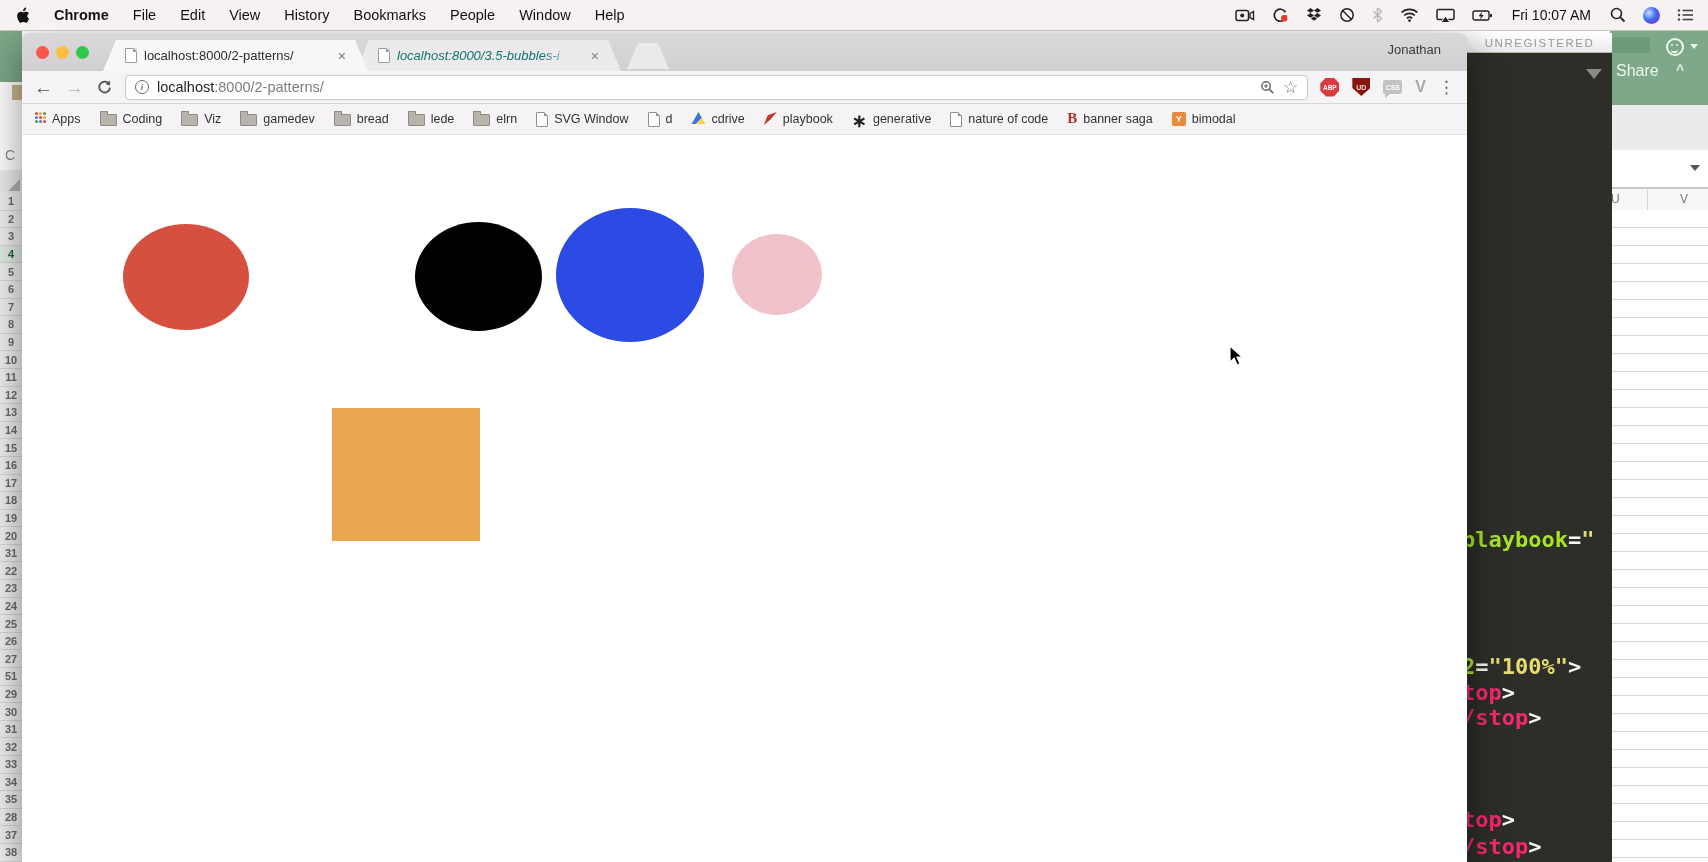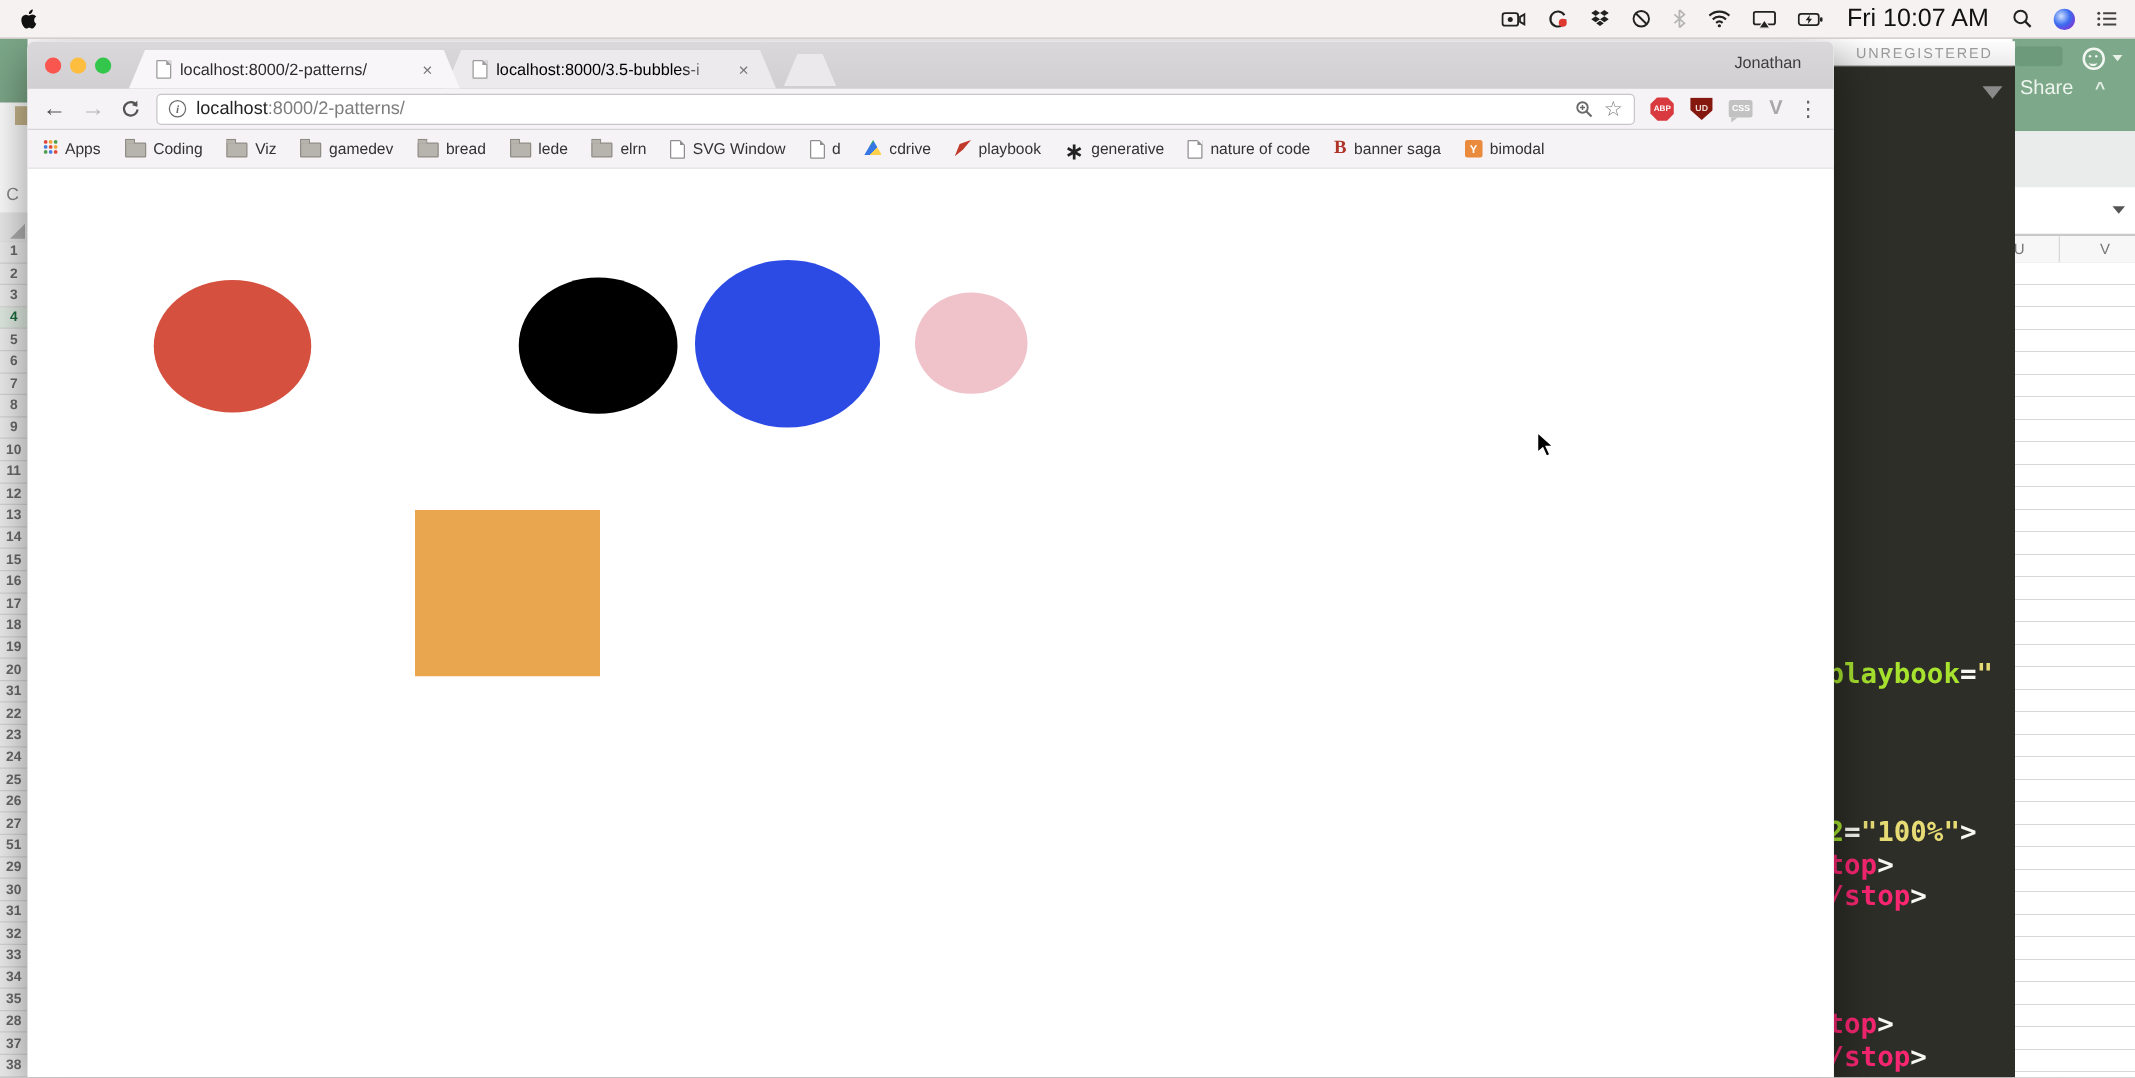--- a/index.html
+++ b/index.html
@@ -6,21 +6,21 @@
   .screen{position:relative;width:1708px;height:862px;overflow:hidden;background:#fff;}
 
   
   .menubar{position:absolute;left:0;top:0;width:1708px;height:30px;background:#f7f2f2;
     border-bottom:1px solid #c9c4c4;display:flex;align-items:center;z-index:40;}
   .menubar-left{display:flex;align-items:center;gap:24px;padding-left:16px;}
   .menu-item{font-size:14.5px;color:#111;}
   .menu-item.bold{font-weight:bold;}
   .menubar-right{margin-left:auto;display:flex;align-items:center;gap:17px;padding-right:14px;}
   .mi{display:flex;align-items:center;justify-content:center;}
-  .clock{font-size:20px;color:#111;margin:0 2px;}
+  .clock{font-size:14px;color:#111;margin:0 2px;}
   .siri-orb{width:17px;height:17px;border-radius:50%;
     background:radial-gradient(circle at 35% 35%, #cfe0ff, #3b6cf0 45%, #7a3bd8 78%, #1b2a6b);}
 
   
   .sheets-left-green{position:absolute;left:0;top:30px;width:22px;height:52px;background:#7da889;z-index:1;}
   .sheets-left-tan{position:absolute;left:12px;top:85px;width:10px;height:15px;background:#c8b78c;z-index:1;}
   .sheets-name-frag{position:absolute;left:5px;top:147px;font-size:14px;color:#8a8a8a;z-index:1;}
   .sheets-corner{position:absolute;left:0;top:170px;width:22px;height:23px;background:#ececec;
     border-bottom:1px solid #c4c4c4;border-right:1px solid #c4c4c4;z-index:1;}
   .sheets-corner::after{content:"";position:absolute;right:2px;bottom:2px;width:0;height:0;
@@ -70,23 +70,23 @@
   .lights{position:absolute;left:14px;top:13px;display:flex;gap:7px;}
   .light{width:13px;height:13px;border-radius:50%;}
   .light.red{background:#f9564f;}.light.yellow{background:#fdbe40;}.light.green{background:#32c74a;}
   .tabs{position:absolute;left:81px;bottom:0;display:flex;height:31px;}
   .tab{position:relative;width:265px;height:31px;margin-right:-12px;
     clip-path:polygon(0 100%,13px 0,calc(100% - 13px) 0,100% 100%);
     display:flex;align-items:center;padding:0 22px;box-sizing:border-box;gap:7px;}
   .tab.active{background:#f8f6f8;z-index:2;}
   .tab.inactive{background:#eceaec;z-index:1;}
   .tab-title{font-size:13px;color:#2d2d2d;white-space:nowrap;overflow:hidden;flex:1;}
-  .tab.inactive .tab-title{color:#000000;
+  .tab.inactive .tab-title{color:#0f766e;
     -webkit-mask-image:linear-gradient(90deg,#000 78%,transparent 97%);
-            mask-image:linear-gradient(90deg,#000 78%,transparent 97%);}
+            mask-image:linear-gradient(90deg,#000 78%,transparent 97%);font-style:italic;}
   .tab-close{font-size:14px;color:#7a7a7a;flex:none;}
   .doc-icon{position:relative;width:10px;height:13px;background:#fff;border:1px solid #9b9b9b;border-radius:1px;flex:none;}
   .doc-icon::before{content:"";position:absolute;top:-1px;right:-1px;
     border-top:4px solid #dbd8db;border-left:4px solid #9b9b9b;}
   .newtab{width:42px;height:26px;margin:3px 0 0 18px;background:#ebe9eb;
     clip-path:polygon(0 100%,11px 0,calc(100% - 11px) 0,100% 100%);}
   .profile-name{position:absolute;right:26px;top:9px;font-size:13px;color:#3c3c3c;}
 
   .toolbar{position:absolute;left:0;top:38px;width:100%;height:33px;background:#f5f3f5;
     border-bottom:1px solid #d6d4d6;display:flex;align-items:center;gap:12px;padding:0 12px;box-sizing:border-box;}
@@ -361,20 +361,31 @@
       </div>
   </div>
 
   <div class="menubar">
     <div class="menubar-left">
       <span class="mi">
         <svg class="icon" width="14" height="17" viewBox="0 0 14 17">
             <path fill="#111" d="M11.3 9.1c0-1.9 1.6-2.8 1.7-2.9-.9-1.3-2.3-1.5-2.8-1.5-1.2-.1-2.3.7-2.9.7-.6 0-1.5-.7-2.5-.7C3.6 4.7 2.4 5.4 1.7 6.6c-1.3 2.2-.3 5.5 1 7.3.6.9 1.3 1.9 2.3 1.8.9 0 1.3-.6 2.4-.6s1.4.6 2.4.6c1 0 1.6-.9 2.2-1.8.7-1 1-2 1-2.1 0 0-1.7-.7-1.7-2.7zM9.4 3.1c.5-.7.9-1.6.8-2.5-.8 0-1.7.5-2.3 1.2-.5.6-.9 1.5-.8 2.4.9.1 1.8-.4 2.3-1.1z"></path>
           </svg>
       </span>
+      <span id="menu-items" style="display:flex;gap:24px;">
+          <span class="menu-item bold">Chrome</span>
+          <span class="menu-item">File</span>
+          <span class="menu-item">Edit</span>
+          <span class="menu-item">View</span>
+          <span class="menu-item">History</span>
+          <span class="menu-item">Bookmarks</span>
+          <span class="menu-item">People</span>
+          <span class="menu-item">Window</span>
+          <span class="menu-item">Help</span>
+        </span>
     </div>
     <div class="menubar-right">
       <span class="mi">
         <svg class="icon" width="20" height="15" viewBox="0 0 20 15">
             <rect x="1" y="2.5" width="12.5" height="10" rx="2" fill="none" stroke="#222" stroke-width="1.5"></rect>
             <circle cx="7.2" cy="7.5" r="2" fill="#222"></circle>
             <path d="M15 5.5 L18.5 3.5 V11.5 L15 9.5 Z" fill="none" stroke="#222" stroke-width="1.4"></path>
           </svg>
       </span>
       <span class="mi">

